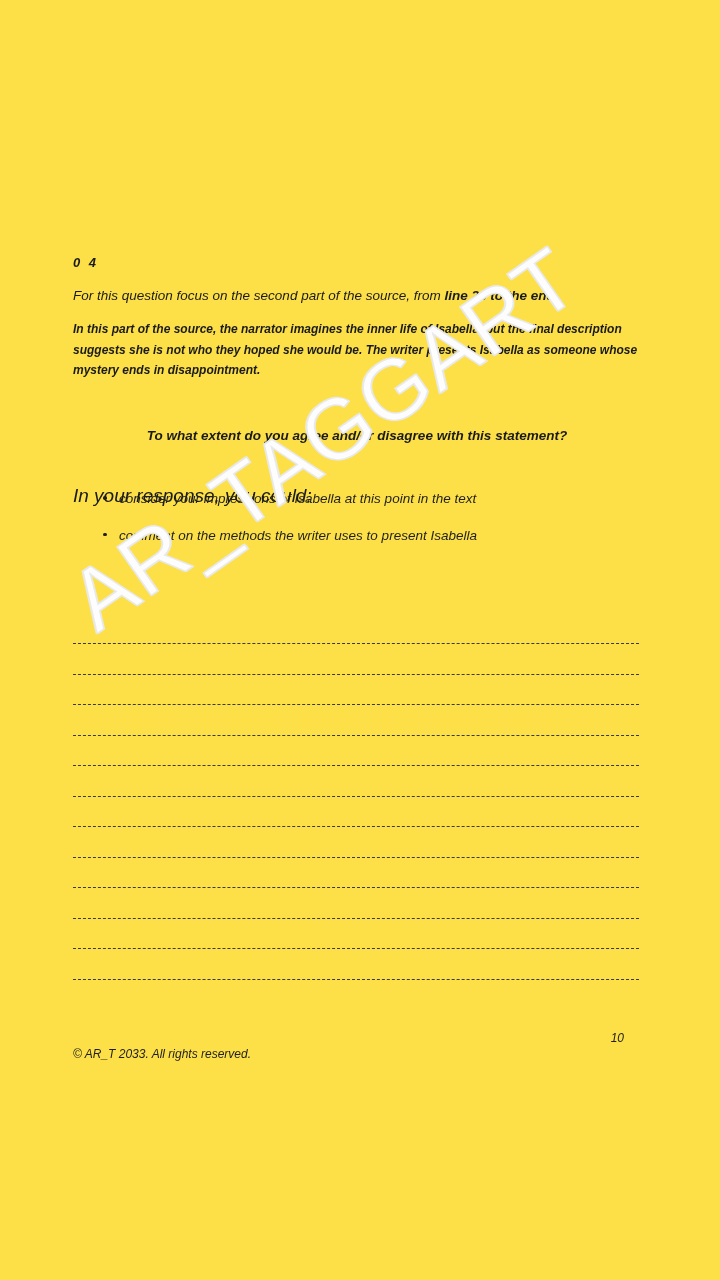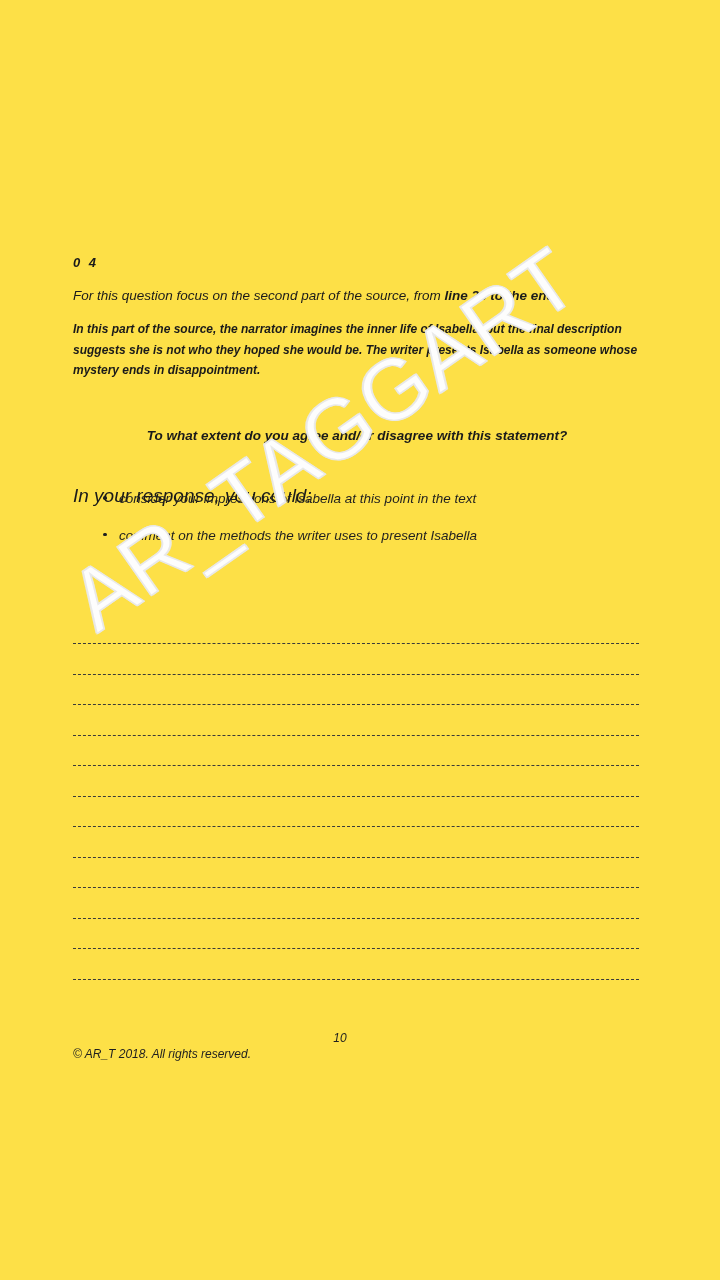--- a/index.html
+++ b/index.html
@@ -162,25 +162,24 @@
     border-top: 1.4px dashed #3a3a3a;
     margin-bottom: 29.5px;
   }
 
   
   .page-number {
     position: absolute;
     left: 0;
     top: 1031px;
     width: 624px;
-    text-align: center;
+    text-align: right;
     font-size: 12px;
     color: #1f1f1f;
     z-index: 2;
-    padding-left: 28px;
   }
   .copyright {
     position: absolute;
     left: 73px;
     top: 1047px;
     font-size: 12px;
     color: #1f1f1f;
     z-index: 2;
   }
 </style>
@@ -220,19 +219,19 @@
       <div class="ansline"></div>
       <div class="ansline"></div>
       <div class="ansline"></div>
       <div class="ansline"></div>
       <div class="ansline"></div>
       <div class="ansline"></div>
       <div class="ansline"></div>
     </div>
 
   <div class="page-number">10</div>
-  <div class="copyright">© AR_T 2018. All rights reserved.</div>
+  <div class="copyright">© AR_T 2033. All rights reserved.</div>
 
 </div>
 
 <div class="watermark-layer">
   <div class="watermark-text">AR_TAGGART</div>
 </div>
 
 </body></html>

